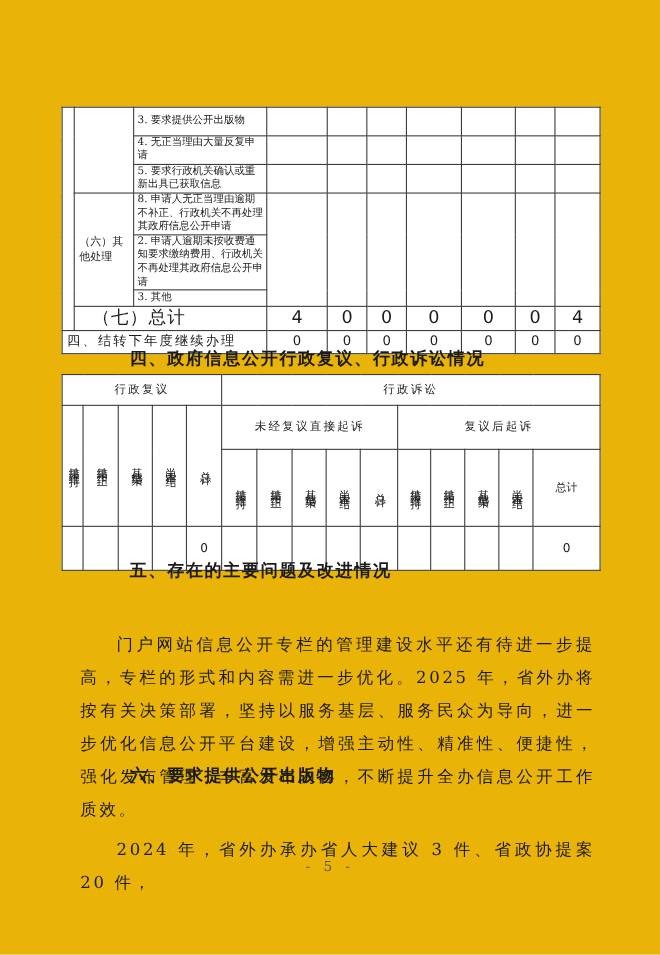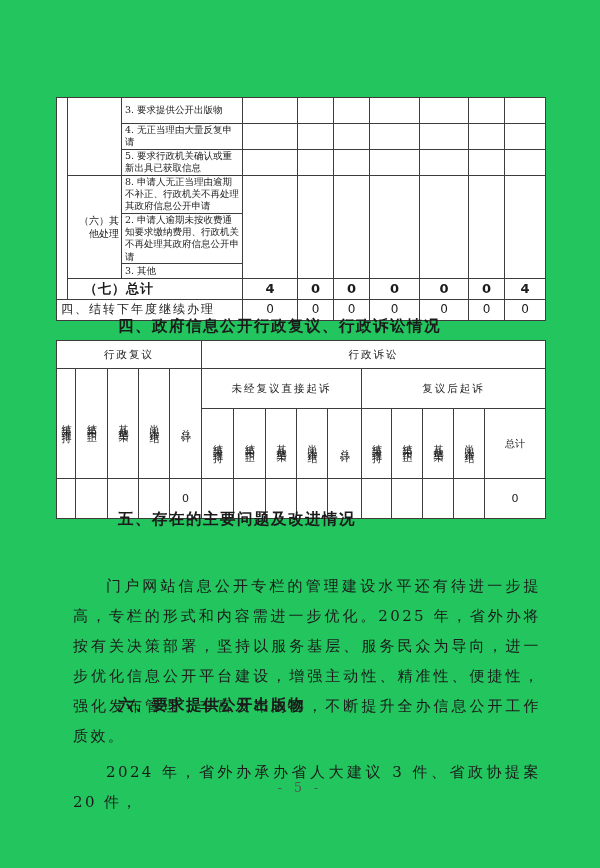--- a/index.html
+++ b/index.html
@@ -1,26 +1,26 @@
 <!DOCTYPE html>
 <html><head>
 <meta charset="utf-8">
 <style>
   html,body{margin:0;padding:0;background:#fff;}
-  .page{position:relative;width:600px;height:868px;background:#22c55e;overflow:hidden;
+  .page{position:relative;width:600px;height:868px;background:#eab308;overflow:hidden;
         color:#1b1b1b;font-family:"DejaVu Serif","Liberation Serif",serif;}
   table{border-collapse:collapse;table-layout:fixed;position:absolute;background:#fff;}
   td{border:1px solid #3d3d3d;padding:0 2px;vertical-align:middle;overflow:hidden;}
   
   .t1{left:56px;top:97px;width:489px;border:1.5px solid #262626;}
   .t1 td{font-size:9.5px;line-height:1.3;}
   .t1 .item{text-align:left;padding-left:3px;}
-  .t1 .catlabel{text-align:right;padding-left:4px;font-size:10px;}
+  .t1 .catlabel{text-align:left;padding-left:4px;font-size:10px;}
   .t1 .num{text-align:center;font-size:11px;font-family:"DejaVu Sans","Liberation Sans",sans-serif;}
-  .t1 .totalrow td{font-size:13px;font-weight:bold;}
+  .t1 .totalrow td{font-size:16px;}
   .t1 .total-label{padding-left:16px;letter-spacing:1px;}
   .t1 .carryrow td{font-size:12px;}
   .t1 .carry-label{padding-left:4px;letter-spacing:2px;}
   
   .t2{left:56px;top:340px;width:489px;border:1.5px solid #262626;}
   .t2 td{font-size:10px;text-align:center;line-height:1.2;}
   .t2 .grp{font-size:10.5px;letter-spacing:2px;}
   .t2 .v span{writing-mode:vertical-rl;text-orientation:upright;letter-spacing:3px;
               display:inline-block;line-height:1;}
   .t2 .num{font-size:11px;font-family:"DejaVu Sans","Liberation Sans",sans-serif;}

